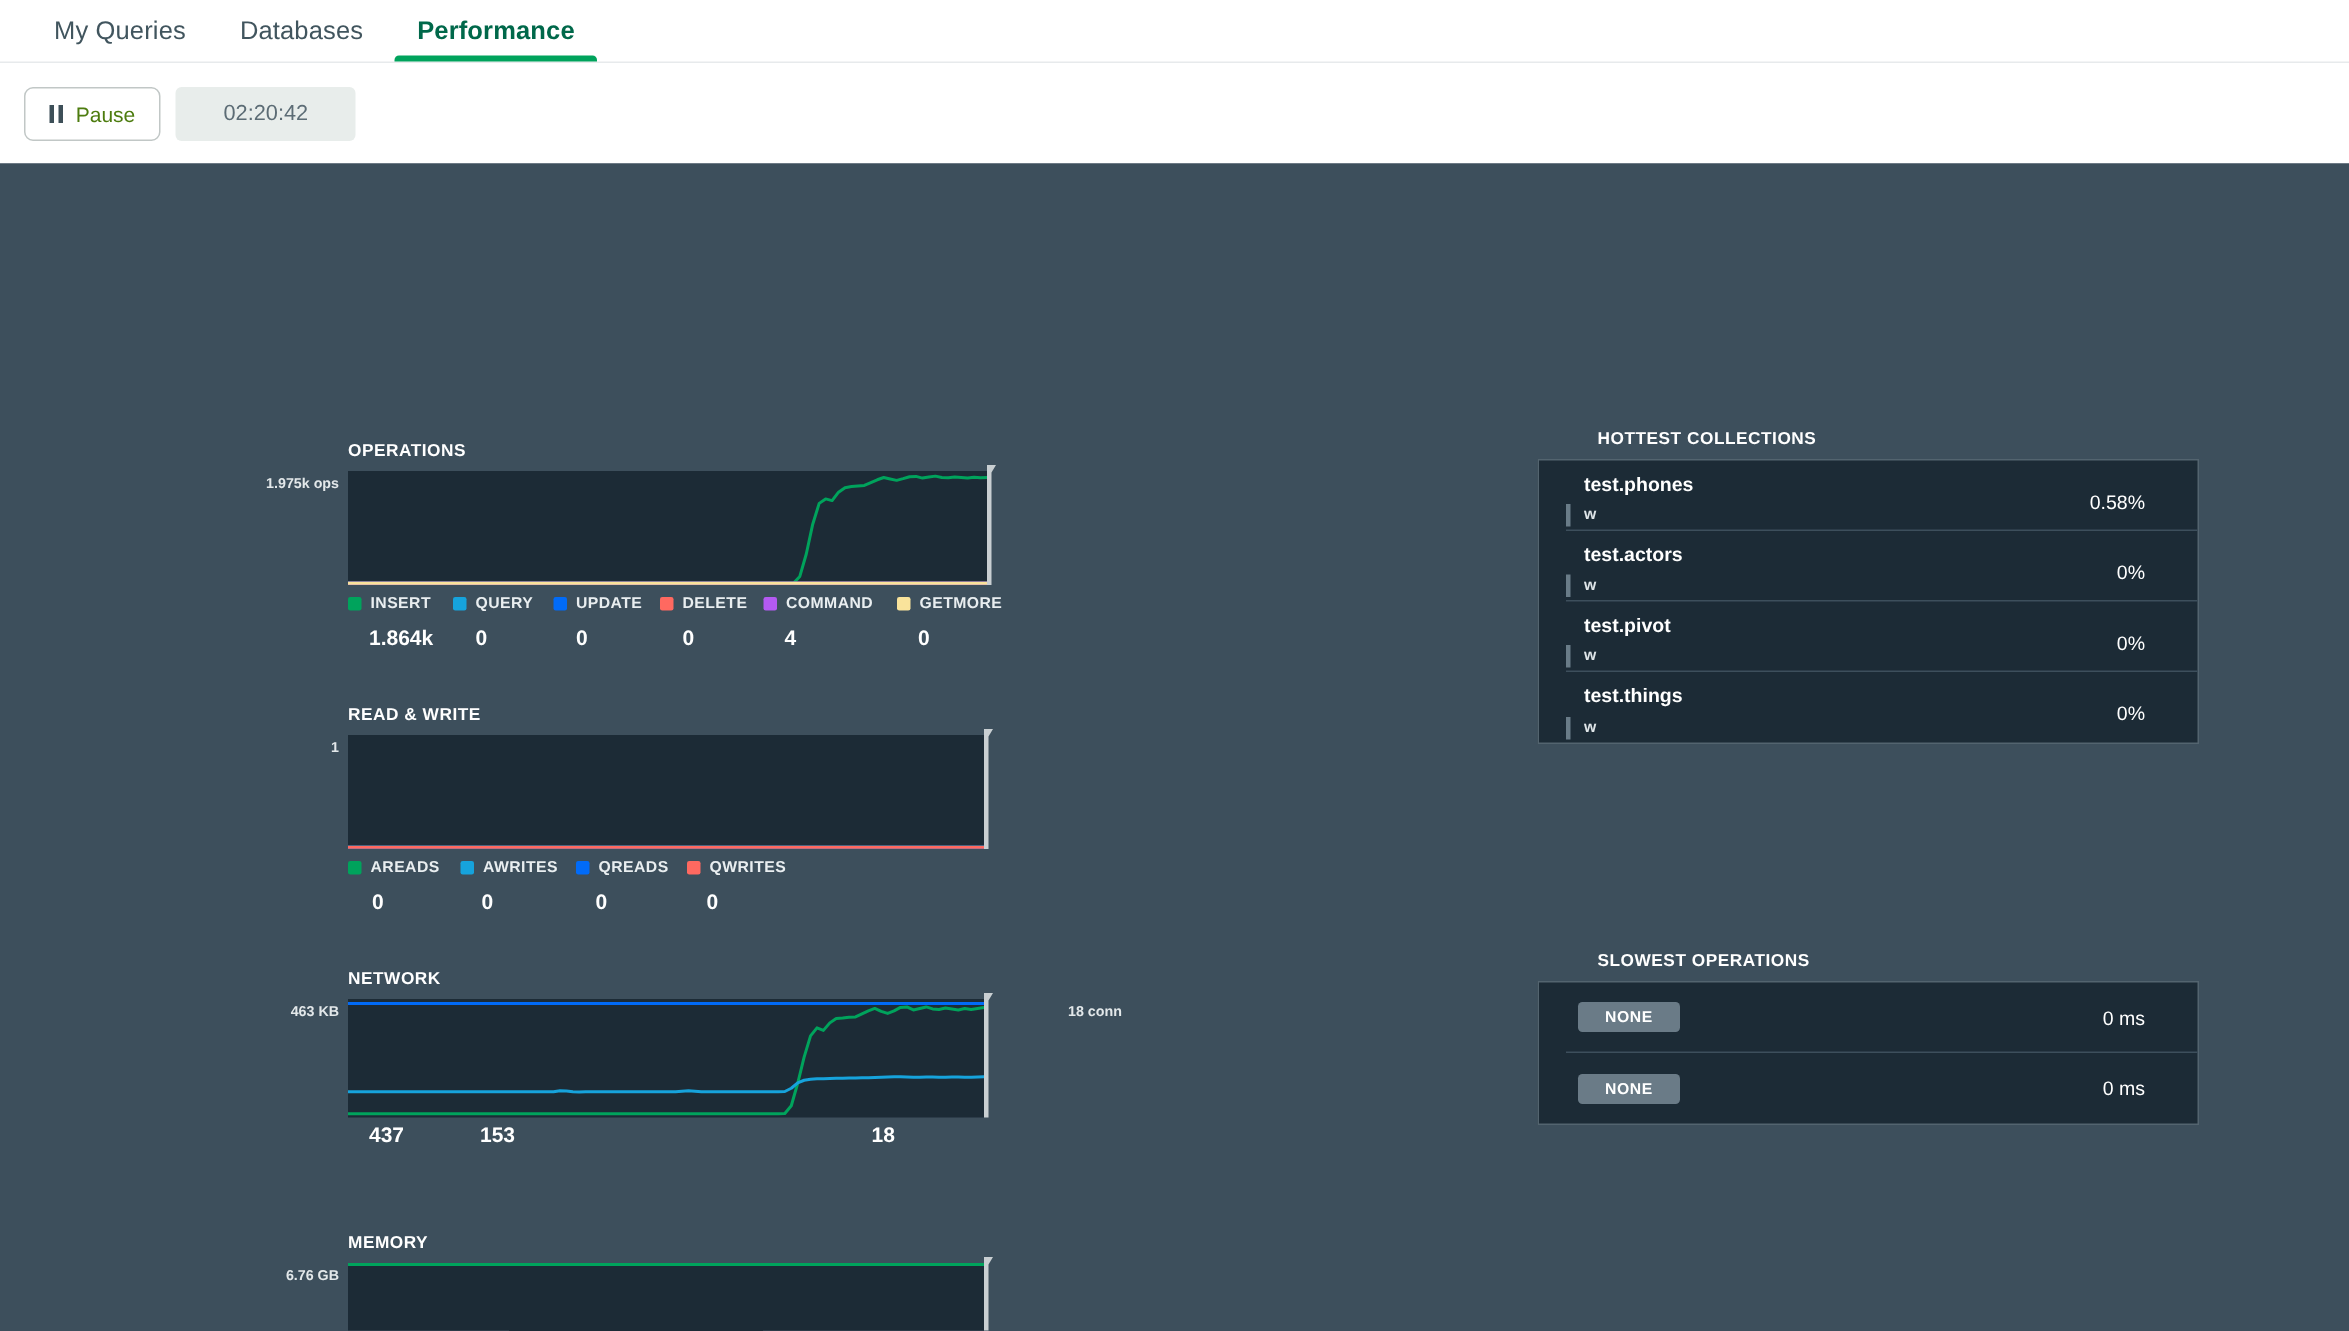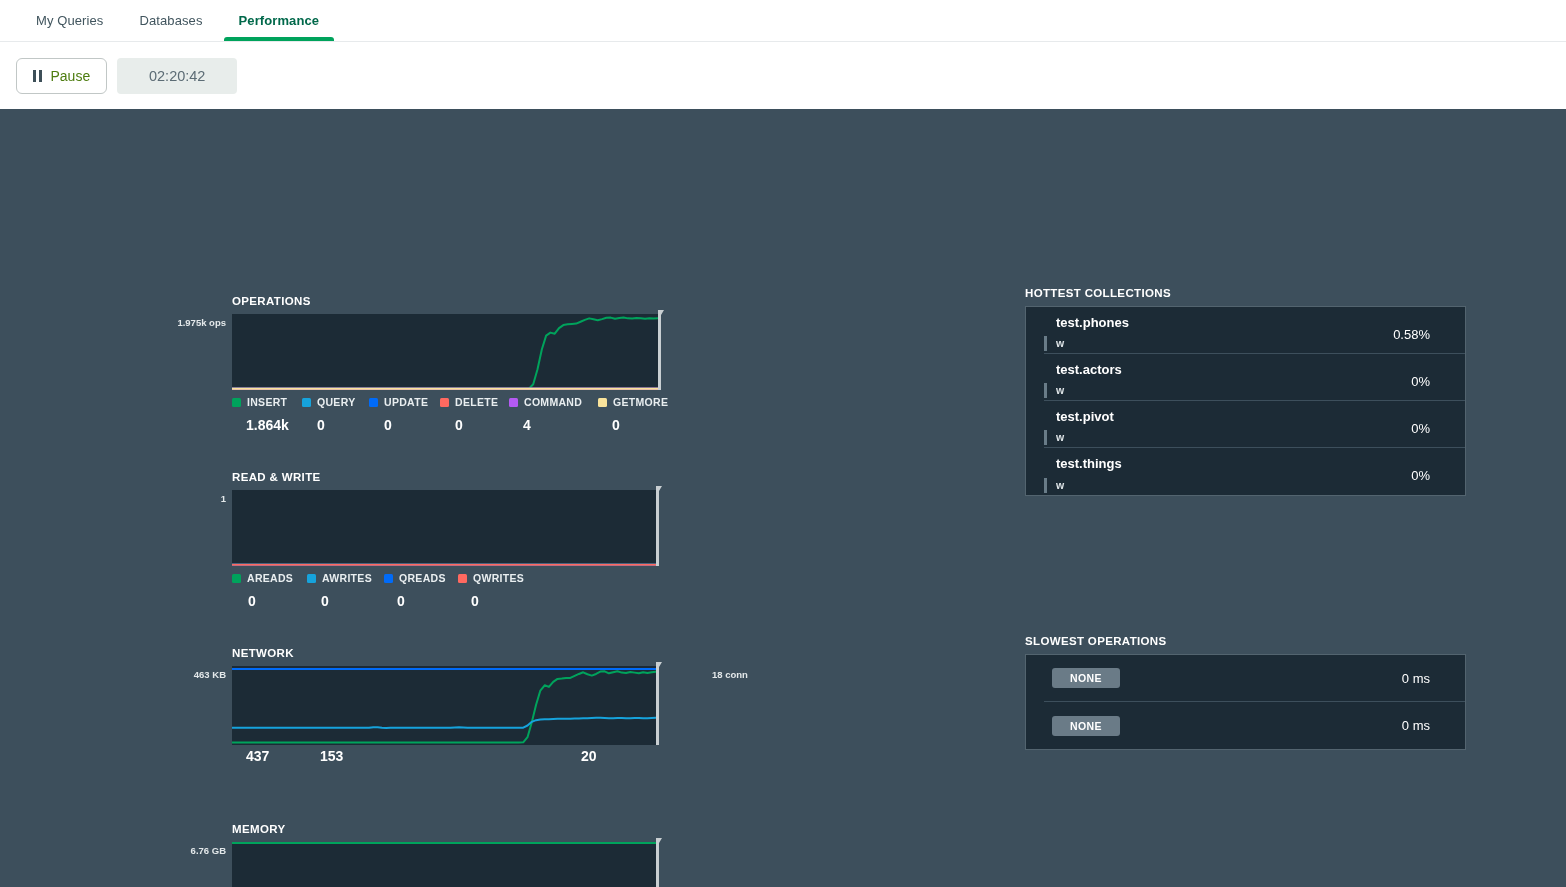--- a/index.html
+++ b/index.html
@@ -19,21 +19,21 @@
     align-items: flex-start;
     padding-left: 18px;
     border-bottom: 1px solid #e7eaec;
     position: relative;
   }
   .tab {
     height: 41px;
     display: flex;
     align-items: center;
     padding: 0 18px;
-    font-size: 13px;
+    font-size: 17px;
     color: #41555e;
     cursor: pointer;
     position: relative;
     letter-spacing: 0.1px;
   }
   .tab.active { color: #00684a; font-weight: bold; }
   .tab.active::after {
     content: "";
     position: absolute;
     left: 3px; right: 3px; bottom: 0;
@@ -182,20 +182,21 @@
   }
 
   
   .panel { position: absolute; }
   .panel-title {
     font-size: 11.5px;
     font-weight: bold;
     color: #ffffff;
     letter-spacing: 0.35px;
     margin-bottom: 7px;
+    margin-left: 40px;
   }
   .panel-body {
     background: #1c2b36;
     border: 1px solid #53646f;
     padding-left: 18px;
   }
   .coll-row {
     position: relative;
     height: 47px;
     border-bottom: 1px solid #3d4f5c;
@@ -393,21 +394,21 @@
             <polyline points="0.00,76.47 4.28,76.47 8.57,76.47 12.85,76.47 17.13,76.47 21.41,76.47 25.70,76.47 29.98,76.47 34.26,76.47 38.55,76.47 42.83,76.47 47.11,76.47 51.39,76.47 55.68,76.47 59.96,76.47 64.24,76.47 68.53,76.47 72.81,76.47 77.09,76.47 81.37,76.47 85.66,76.47 89.94,76.47 94.22,76.47 98.51,76.47 102.79,76.47 107.07,76.47 111.35,76.47 115.64,76.47 119.92,76.47 124.20,76.47 128.48,76.47 132.77,76.47 137.05,76.47 141.33,76.47 145.62,76.47 149.90,76.47 154.18,76.47 158.46,76.47 162.75,76.47 167.03,76.47 171.31,76.47 175.60,76.47 179.88,76.47 184.16,76.47 188.44,76.47 192.73,76.47 197.01,76.47 201.29,76.47 205.58,76.47 209.86,76.47 214.14,76.47 218.42,76.47 222.71,76.47 226.99,76.47 231.27,76.47 235.56,76.47 239.84,76.47 244.12,76.47 248.40,76.47 252.69,76.47 256.97,76.47 261.25,76.47 265.54,76.47 269.82,76.47 274.10,76.47 278.38,76.47 282.67,76.47 286.95,76.47 291.23,76.30 295.52,71.15 299.80,56.18 304.08,38.72 308.36,24.58 312.65,19.26 316.93,20.92 321.21,15.93 325.49,12.94 329.78,12.61 334.06,12.11 338.34,11.94 342.63,9.95 346.91,7.95 351.19,6.29 355.47,8.28 359.76,9.61 364.04,7.95 368.32,5.62 372.61,5.29 376.89,7.29 381.17,6.29 385.45,5.29 389.74,6.62 394.02,6.95 398.30,5.96 402.59,6.62 406.87,7.29 411.15,6.29 415.43,6.95 419.72,6.29 424.00,5.62" fill="none" stroke="#00a35c" stroke-width="2" stroke-linejoin="round" stroke-linecap="round"></polyline>
             <polyline points="0.00,61.83 4.28,61.83 8.57,61.83 12.85,61.83 17.13,61.83 21.41,61.83 25.70,61.83 29.98,61.83 34.26,61.83 38.55,61.83 42.83,61.83 47.11,61.83 51.39,61.83 55.68,61.83 59.96,61.83 64.24,61.83 68.53,61.83 72.81,61.83 77.09,61.83 81.37,61.83 85.66,61.83 89.94,61.83 94.22,61.83 98.51,61.83 102.79,61.83 107.07,61.83 111.35,61.83 115.64,61.83 119.92,61.83 124.20,61.83 128.48,61.83 132.77,61.83 137.05,61.83 141.33,61.17 145.62,61.34 149.90,61.83 154.18,62.00 158.46,61.83 162.75,61.83 167.03,61.83 171.31,61.83 175.60,61.83 179.88,61.83 184.16,61.83 188.44,61.83 192.73,61.83 197.01,61.83 201.29,61.83 205.58,61.83 209.86,61.83 214.14,61.83 218.42,61.83 222.71,61.50 226.99,61.17 231.27,61.50 235.56,61.83 239.84,61.83 244.12,61.83 248.40,61.83 252.69,61.83 256.97,61.83 261.25,61.83 265.54,61.83 269.82,61.83 274.10,61.83 278.38,61.83 282.67,61.83 286.95,61.83 291.23,61.67 295.52,59.51 299.80,55.85 304.08,54.18 308.36,53.52 312.65,53.19 316.93,53.19 321.21,53.02 325.49,52.85 329.78,52.85 334.06,52.69 338.34,52.69 342.63,52.52 346.91,52.52 351.19,52.36 355.47,52.19 359.76,52.02 364.04,51.86 368.32,51.86 372.61,52.02 376.89,52.19 381.17,52.19 385.45,52.02 389.74,52.02 394.02,52.19 398.30,52.19 402.59,52.02 406.87,52.02 411.15,52.19 415.43,52.19 419.72,52.02 424.00,51.86" fill="none" stroke="#16a3dc" stroke-width="2" stroke-linejoin="round" stroke-linecap="round"></polyline>
             <polyline points="0.00,2.96 4.28,2.96 8.57,2.96 12.85,2.96 17.13,2.96 21.41,2.96 25.70,2.96 29.98,2.96 34.26,2.96 38.55,2.96 42.83,2.96 47.11,2.96 51.39,2.96 55.68,2.96 59.96,2.96 64.24,2.96 68.53,2.96 72.81,2.96 77.09,2.96 81.37,2.96 85.66,2.96 89.94,2.96 94.22,2.96 98.51,2.96 102.79,2.96 107.07,2.96 111.35,2.96 115.64,2.96 119.92,2.96 124.20,2.96 128.48,2.96 132.77,2.96 137.05,2.96 141.33,2.96 145.62,2.96 149.90,2.96 154.18,2.96 158.46,2.96 162.75,2.96 167.03,2.96 171.31,2.96 175.60,2.96 179.88,2.96 184.16,2.96 188.44,2.96 192.73,2.96 197.01,2.96 201.29,2.96 205.58,2.96 209.86,2.96 214.14,2.96 218.42,2.96 222.71,2.96 226.99,2.96 231.27,2.96 235.56,2.96 239.84,2.96 244.12,2.96 248.40,2.96 252.69,2.96 256.97,2.96 261.25,2.96 265.54,2.96 269.82,2.96 274.10,2.96 278.38,2.96 282.67,2.96 286.95,2.96 291.23,2.96 295.52,2.96 299.80,2.96 304.08,2.96 308.36,2.96 312.65,2.96 316.93,2.96 321.21,2.96 325.49,2.96 329.78,2.96 334.06,2.96 338.34,2.96 342.63,2.96 346.91,2.96 351.19,2.96 355.47,2.96 359.76,2.96 364.04,2.96 368.32,2.96 372.61,2.96 376.89,2.96 381.17,2.96 385.45,2.96 389.74,2.96 394.02,2.96 398.30,2.96 402.59,2.96 406.87,2.96 411.15,2.96 415.43,2.96 419.72,2.96 424.00,2.96" fill="none" stroke="#016bf8" stroke-width="2" stroke-linejoin="round" stroke-linecap="round"></polyline>
           </svg>
         </div>
       <div class="cursor-line" style="left:424px;"></div>
     </div>
     <div class="values">
       <div class="value-item" style="left:14px;">437</div>
       <div class="value-item" style="left:88px;">153</div>
-      <div class="value-item" style="left:349px;">20</div>
+      <div class="value-item" style="left:349px;">18</div>
     </div>
   </div>
 
   <div class="chart-block" style="left:232px; top:714px;">
     <div class="chart-title">MEMORY</div>
     <div class="plot-wrap" style="width:424px;">
       <div class="axis-left">6.76 GB</div>
       <div class="plot" id="plot-3" style="width:424px; height:74px;">
           <svg width="424" height="74" viewBox="0 0 424 74">
             <polyline points="0.00,1.01 4.28,1.01 8.57,1.01 12.85,1.01 17.13,1.01 21.41,1.01 25.70,1.01 29.98,1.01 34.26,1.01 38.55,1.01 42.83,1.01 47.11,1.01 51.39,1.01 55.68,1.01 59.96,1.01 64.24,1.01 68.53,1.01 72.81,1.01 77.09,1.01 81.37,1.01 85.66,1.01 89.94,1.01 94.22,1.01 98.51,1.01 102.79,1.01 107.07,1.01 111.35,1.01 115.64,1.01 119.92,1.01 124.20,1.01 128.48,1.01 132.77,1.01 137.05,1.01 141.33,1.01 145.62,1.01 149.90,1.01 154.18,1.01 158.46,1.01 162.75,1.01 167.03,1.01 171.31,1.01 175.60,1.01 179.88,1.01 184.16,1.01 188.44,1.01 192.73,1.01 197.01,1.01 201.29,1.01 205.58,1.01 209.86,1.01 214.14,1.01 218.42,1.01 222.71,1.01 226.99,1.01 231.27,1.01 235.56,1.01 239.84,1.01 244.12,1.01 248.40,1.01 252.69,1.01 256.97,1.01 261.25,1.01 265.54,1.01 269.82,1.01 274.10,1.01 278.38,1.01 282.67,1.01 286.95,1.01 291.23,1.01 295.52,1.01 299.80,1.01 304.08,1.01 308.36,1.01 312.65,1.01 316.93,1.01 321.21,1.01 325.49,1.01 329.78,1.01 334.06,1.01 338.34,1.01 342.63,1.01 346.91,1.01 351.19,1.01 355.47,1.01 359.76,1.01 364.04,1.01 368.32,1.01 372.61,1.01 376.89,1.01 381.17,1.01 385.45,1.01 389.74,1.01 394.02,1.01 398.30,1.01 402.59,1.01 406.87,1.01 411.15,1.01 415.43,1.01 419.72,1.01 424.00,1.01" fill="none" stroke="#00a35c" stroke-width="2" stroke-linejoin="round" stroke-linecap="round"></polyline>

